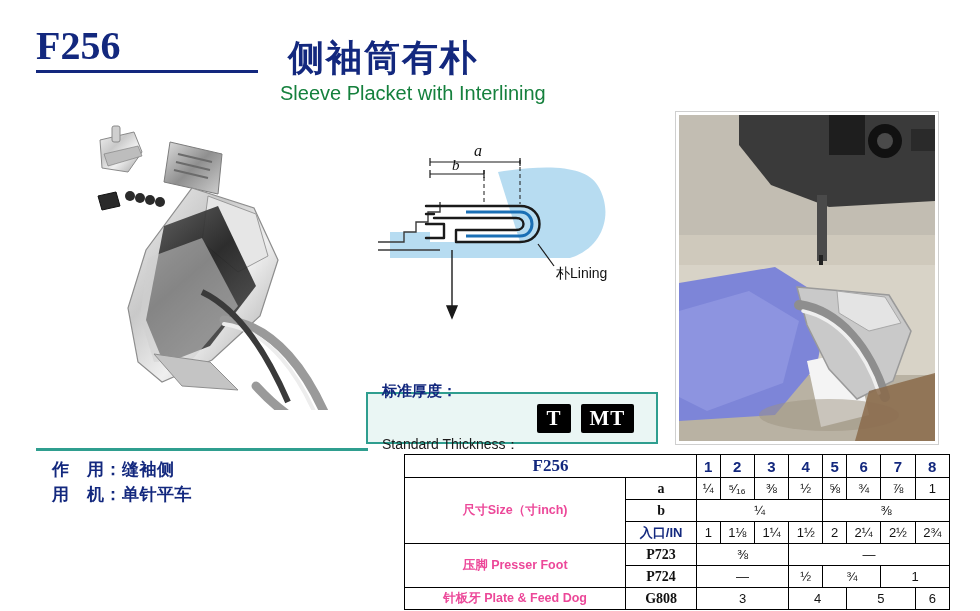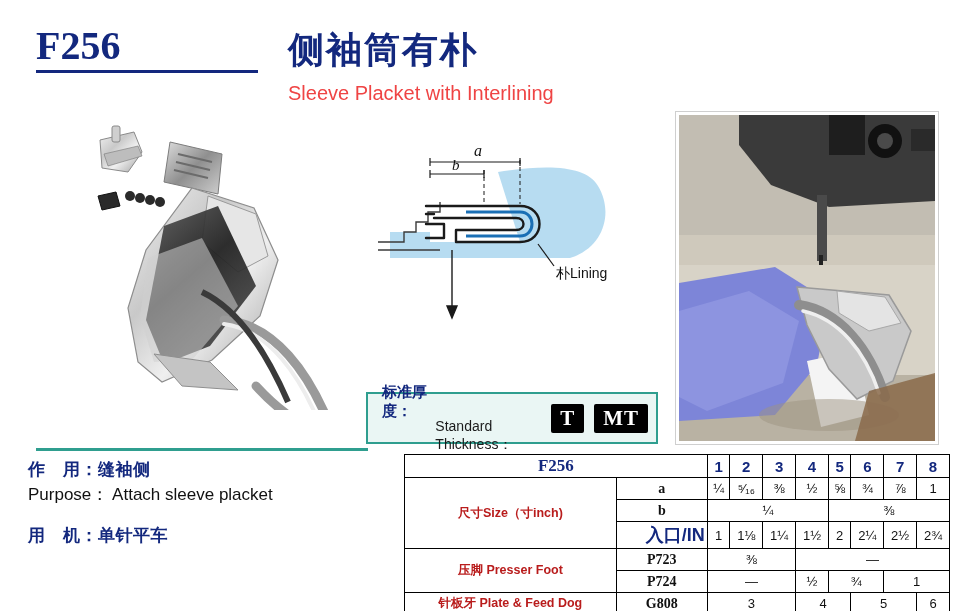--- a/index.html
+++ b/index.html
@@ -24,31 +24,31 @@
     position: absolute;
     left: 36px; top: 22px;
     font-family: "Liberation Serif", serif;
     font-weight: bold;
     font-size: 40px;
     color: #13287e;
     letter-spacing: 0px;
   }
   .title-cn {
     position: absolute;
-    left: 288px; top: 26px;
+    left: 288px; top: 34px;
     font-size: 36px;
     font-weight: bold;
     color: #13287e;
     letter-spacing: 2px;
   }
   .title-en {
     position: absolute;
-    left: 288px; top: 82px;
+    left: 280px; top: 82px;
     font-size: 20px;
-    color: #ef4444;
+    color: #15803d;
   }
   .header-rule {
     position: absolute;
     left: 36px; top: 70px;
     width: 222px; height: 3px;
     background: #13287e;
   }
 
   
   .photo-left {
@@ -79,20 +79,21 @@
     left: 366px; top: 392px;
     width: 292px; height: 52px;
     border: 2px solid #2f9e8f;
     background: #eaf6f4;
     display: flex;
     align-items: center;
     padding: 0 8px;
   }
   .thickness-labels {
     display: flex;
+    flex-direction: column;
     justify-content: center;
     line-height: 1.25;
     padding-left: 6px;
   }
   .thickness-cn { font-size: 15px; color: #13287e; font-weight: bold; }
   .thickness-en { font-size: 14px; color: #1b1b1b; margin-top: 35px; }
   .thick-badges { display: flex; align-items: center; gap: 10px; margin-left: 18px; }
   .badge {
     background: #000;
     color: #fff;
@@ -109,21 +110,21 @@
   .bottom-rule {
     position: absolute;
     left: 36px; top: 448px;
     width: 332px; height: 3px;
     background: #2f9e8f;
   }
 
   
   .info {
     position: absolute;
-    left: 28px; top: 458px;
+    left: 52px; top: 458px;
     width: 360px;
   }
   .info .row-cn {
     font-size: 17px;
     color: #13287e;
     font-weight: bold;
     margin: 0 0 2px 0;
     letter-spacing: 0.5px;
   }
   .info .row-en {
@@ -156,25 +157,25 @@
     font-size: 17px;
     color: #13287e;
   }
   .spec .colnum {
     font-weight: bold;
     font-size: 15px;
     color: #13287e;
   }
   .spec .lbl {
     font-size: 12.5px;
-    color: #b91c1c;
+    color: #ec4899;
     font-weight: bold;
     white-space: nowrap;
   }
-  .spec .lbl-mix { font-size: 18px; color: #13287e; font-weight: bold; text-align: right; }
+  .spec .lbl-mix { font-size: 13px; color: #13287e; font-weight: bold; }
   .spec .key {
     font-weight: bold;
     font-size: 14px;
     font-family: "Liberation Serif", serif;
   }
   .spec .val { font-size: 13px; }
 </style>
 </head>
 <body>
 
@@ -326,21 +327,20 @@
   <div class="thick-badges">
     <span class="badge">T</span>
     <span class="badge">MT</span>
   </div>
 </div>
 
 <div class="bottom-rule"></div>
 
 <div class="info">
   <p class="row-cn">作　用：缝袖侧</p>
-  <p class="row-en">Purpose： Attach sleeve placket</p>
   <p class="row-cn">用　机：单针平车</p>
 </div>
 
 <table class="spec">
   <tbody>
     <tr>
       <td colspan="2" class="hdr-code">F256</td>
       <td class="colnum">1</td>
       <td class="colnum">2</td>
       <td class="colnum">3</td>

